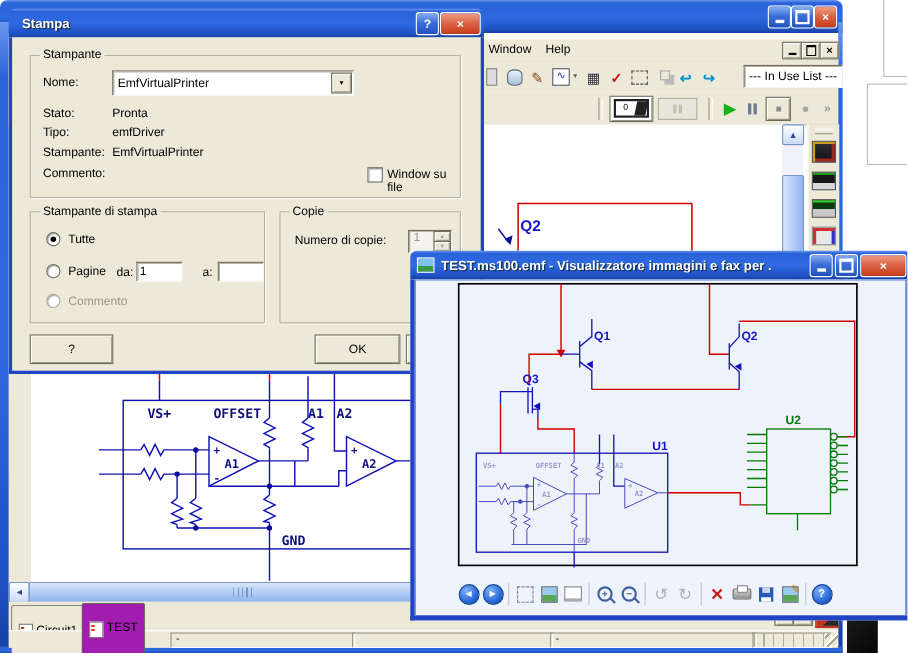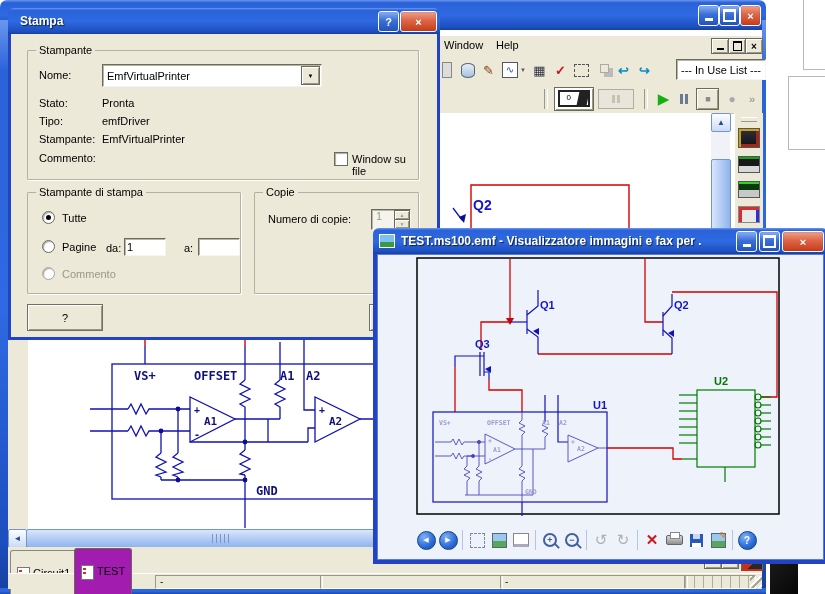--- a/index.html
+++ b/index.html
@@ -352,20 +352,23 @@
             </div>
           <div class="bevel abs" style="right:0;bottom:0;width:14px;height:8px;display:flex;align-items:center;justify-content:center;font-size:5px;color:#9a9a8e">
               <span>▼</span>
             </div>
         </div>
       </div>
 
       <div class="btn abs" style="left:16px;top:270px;width:74px;height:25px">
           <span>?</span>
         </div>
+      <div class="btn abs" style="left:275px;top:270px;width:76px;height:25px">
+          <span>OK</span>
+        </div>
       <div class="btn abs" style="left:358px;top:270px;width:62px;height:25px"></div>
     </div>
   </div>
 
   <div class="abs" style="left:373px;top:228px;width:455px;height:332px;z-index:20">
     <div class="abs xpblue" style="left:0;top:0;width:455px;height:26px;border-radius:6px 6px 0 0;display:flex;align-items:center">
       <span style="width:14px;height:12px;margin-left:6px;border:1px solid #fff;background:linear-gradient(180deg,#7ec0f0 55%,#3a9a40 55%)"></span>
       <span class="tbar-title" style="margin-left:6px;white-space:nowrap;overflow:hidden;max-width:300px">TEST.ms100.emf - Visualizzatore immagini e fax per ...</span>
       <div class="capbtn" style="position:absolute;right:71px;top:3px">
           <span class="minbar"></span>

